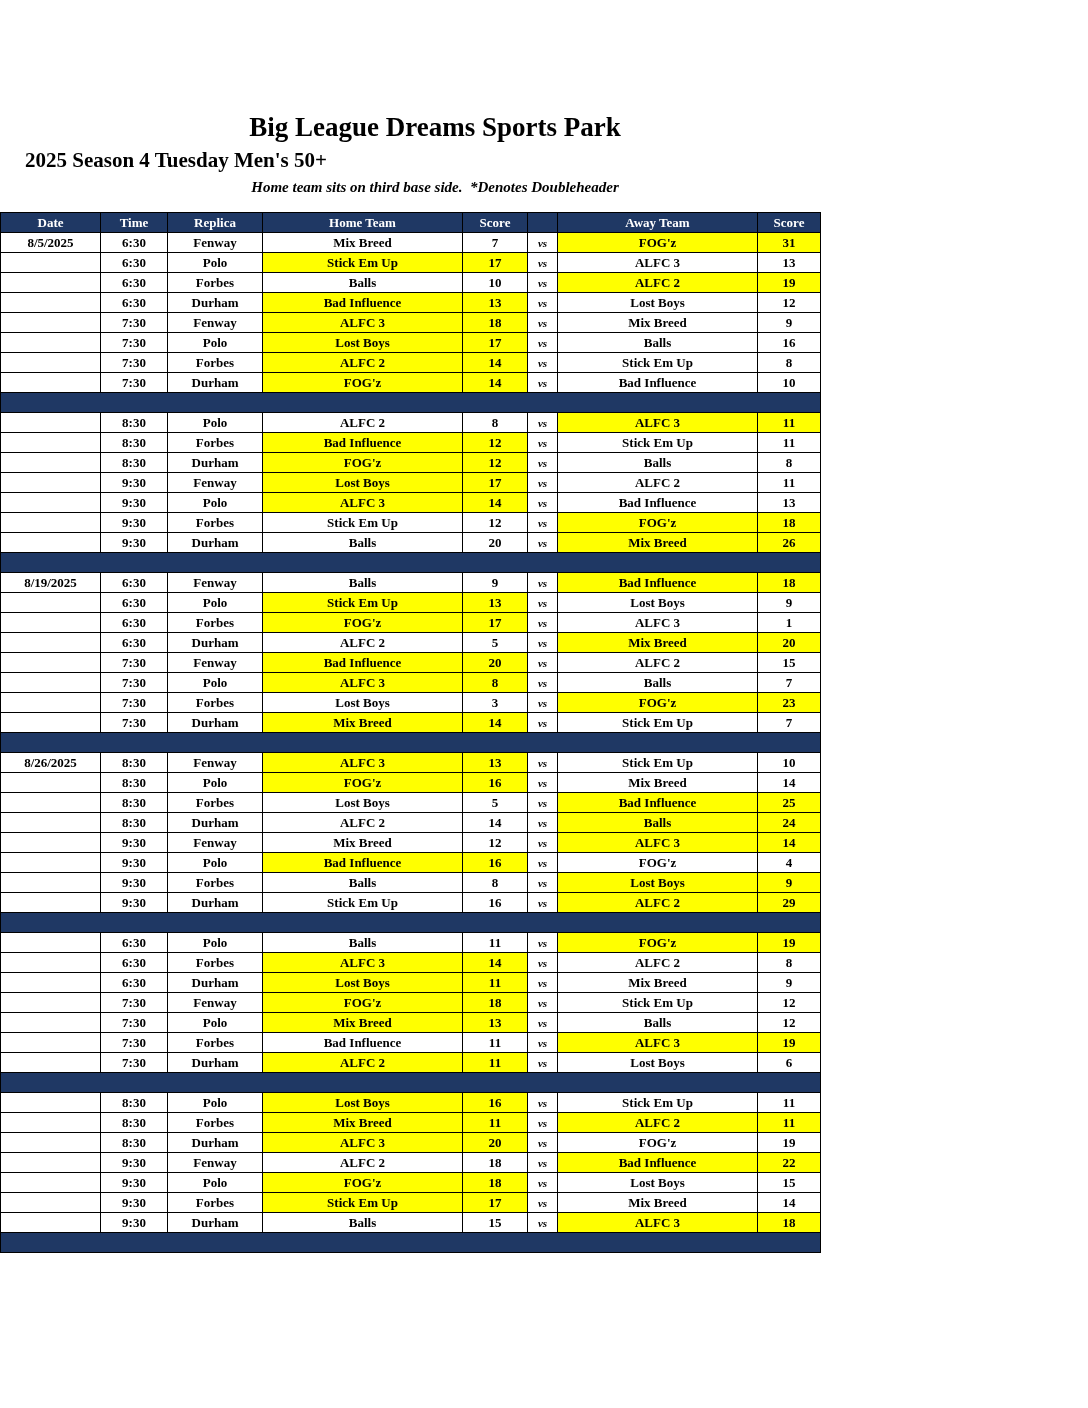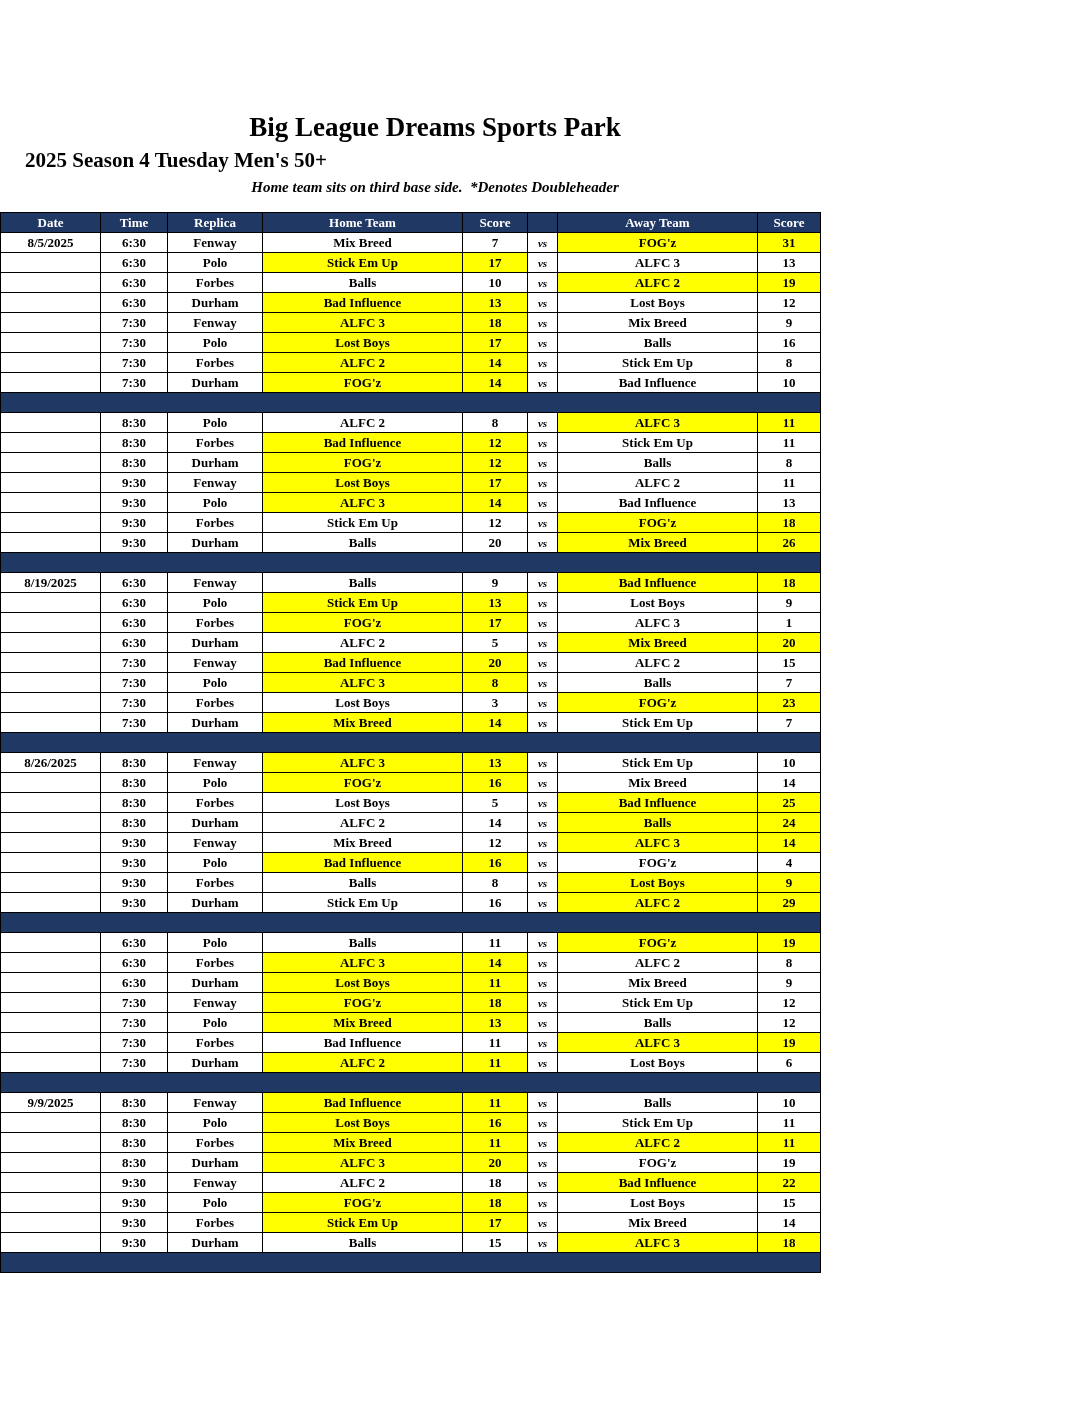--- a/index.html
+++ b/index.html
@@ -497,30 +497,20 @@
           <td class="win">ALFC 2</td>
           <td class="win">11</td>
           <td class="vs">vs</td>
           <td>Lost Boys</td>
           <td>6</td>
         </tr>
         <tr>
           <td colspan="8" class="divider"></td>
         </tr>
         <tr>
-          <td>9/9/2025</td>
-          <td>8:30</td>
-          <td>Fenway</td>
-          <td class="win">Bad Influence</td>
-          <td class="win">11</td>
-          <td class="vs">vs</td>
-          <td>Balls</td>
-          <td>10</td>
-        </tr>
-        <tr>
           <td></td>
           <td>8:30</td>
           <td>Polo</td>
           <td class="win">Lost Boys</td>
           <td class="win">16</td>
           <td class="vs">vs</td>
           <td>Stick Em Up</td>
           <td>11</td>
         </tr>
         <tr>

